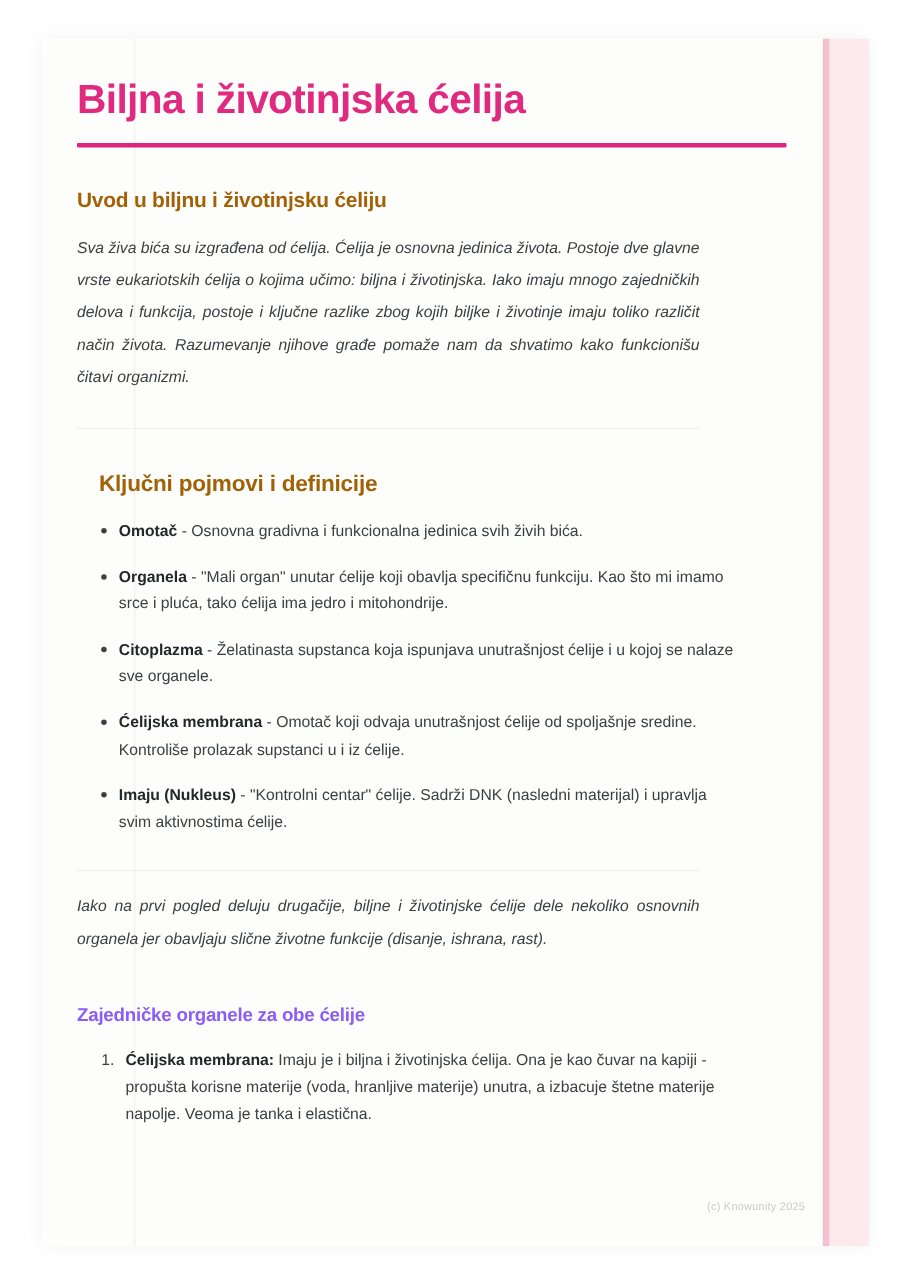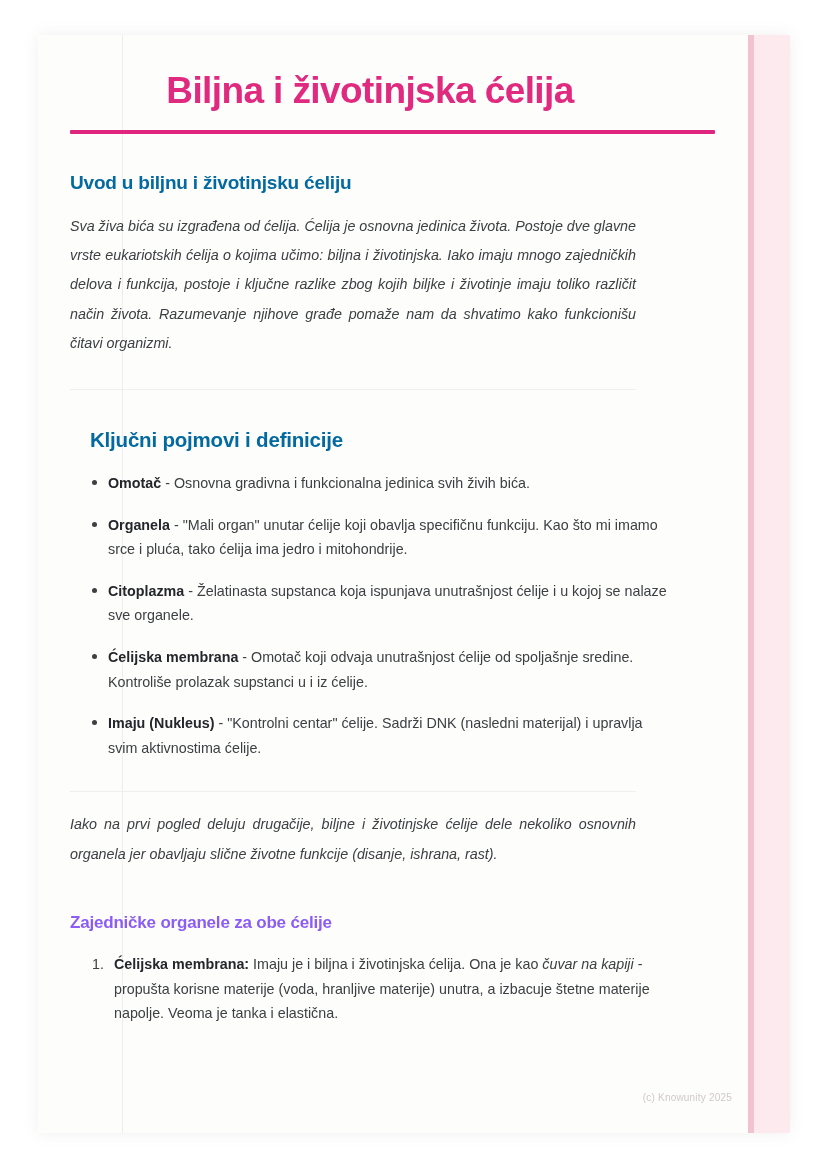--- a/index.html
+++ b/index.html
@@ -59,36 +59,35 @@
   }
 
   
   .doc-title {
     margin: 0;
     font-size: 37px;
     line-height: 1.18;
     font-weight: bold;
     color: #e02a7f;
     letter-spacing: -0.6px;
-    text-align: center;
   }
   .title-rule {
     margin-top: 17px;
     width: 645px;
     height: 4px;
     background: #e0257f;
     border-radius: 1px;
   }
 
   
   h2.sec-heading {
     margin: 38px 0 0 0;
     font-size: 19px;
     font-weight: bold;
-    color: #0369a1;
+    color: #a16207;
     letter-spacing: -0.2px;
   }
   h2.sec-heading.big {
     font-size: 20.5px;
     margin-left: 20px;
   }
   h3.sub-heading {
     margin: 44px 0 0 0;
     font-size: 17px;
     font-weight: bold;
@@ -163,21 +162,21 @@
   ol.num-list > li::before {
     content: counter(numitem) ".";
     position: absolute;
     left: 0;
     top: 0;
     color: #3c4043;
     font-size: 14.3px;
   }
 
   .term-name { font-weight: bold; color: #23262a; }
-  .em-text { font-style: italic; }
+  .em-text { }
 
   
   .watermark {
     position: absolute;
     right: 58px;
     bottom: 30px;
     font-size: 10px;
     color: #cfc9c6;
     letter-spacing: 0.2px;
     white-space: nowrap;

